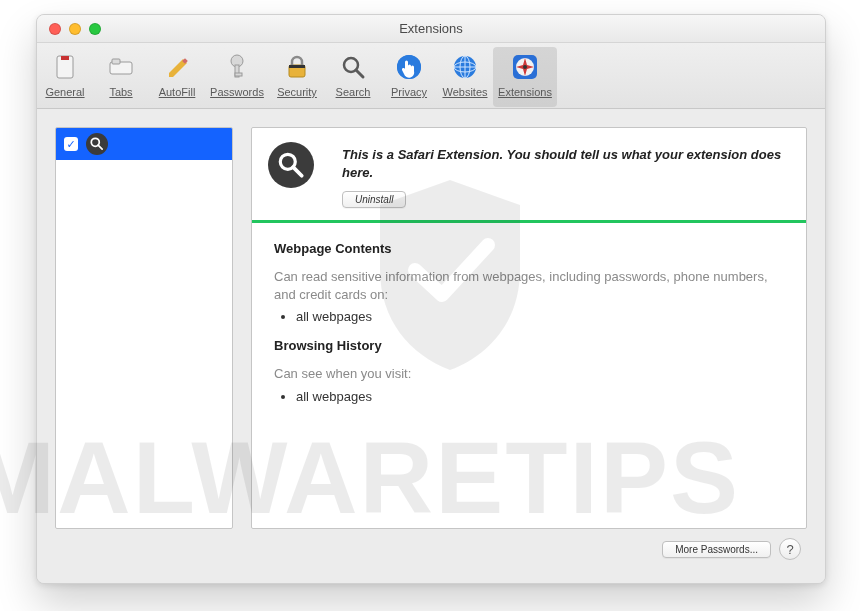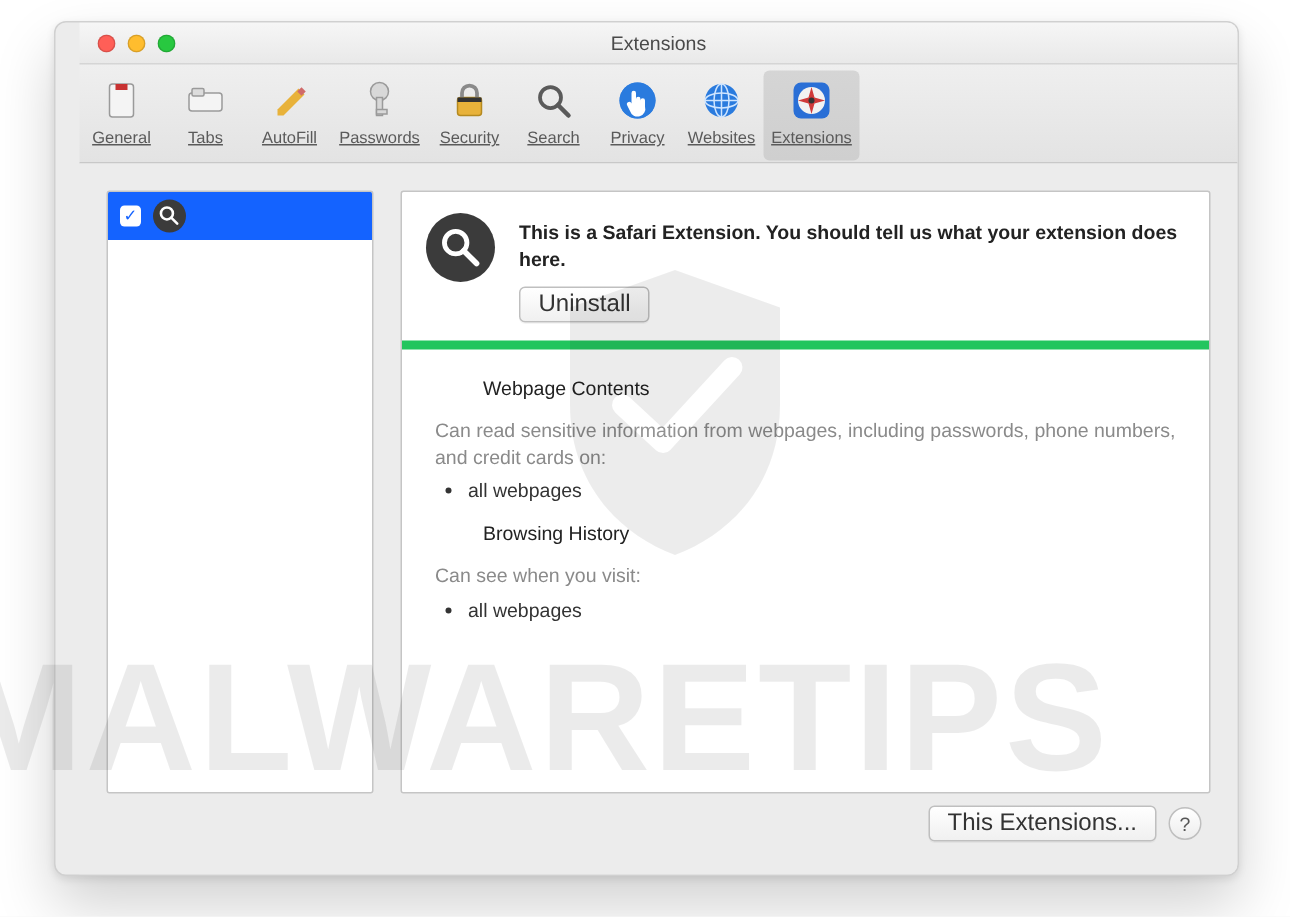--- a/index.html
+++ b/index.html
@@ -18,21 +18,20 @@
     position: absolute;
     left: 36px; top: 14px;
     width: 790px; height: 570px;
     background: #ececec;
     border: 1px solid #d0d0d0;
     border-radius: 8px;
     box-shadow: 0 20px 40px rgba(0,0,0,0.18), 0 2px 6px rgba(0,0,0,0.10);
     display: flex;
     flex-direction: column;
     overflow: hidden;
-    padding-left: 16px;
   }
 
   .titlebar {
     height: 28px;
     background: linear-gradient(#f6f6f6, #e9e9e9);
     border-bottom: 1px solid #d5d5d5;
     display: flex;
     align-items: center;
     position: relative;
   }
@@ -143,23 +142,24 @@
     flex: 1;
     background: #fff;
     border: 1px solid #c5c5c5;
     border-radius: 2px;
     display: flex;
     flex-direction: column;
     overflow: hidden;
   }
   .detail-header {
     padding: 14px 16px 12px 16px;
-    border-bottom: 6px solid #22c55e;
-    display: flex;
-    gap: 16px;
+    border-bottom: 3px solid #22c55e;
+    display: flex;
+    gap: 28px;
+    font-style: italic;
   }
   .ext-icon {
     width: 46px; height: 46px;
     border-radius: 50%;
     background: #3b3b3b;
     display: flex; align-items: center; justify-content: center;
     flex-shrink: 0;
   }
   .ext-title-block { flex: 1; }
   .ext-desc {
@@ -168,38 +168,37 @@
     color: #222;
     margin-top: 4px;
     line-height: 1.35;
   }
   .mac-button {
     display: inline-block;
     background: linear-gradient(#ffffff,#f0f0f0);
     border: 1px solid #bfbfbf;
     border-radius: 4px;
     padding: 2px 12px;
-    font-size: 16px;
+    font-size: 10px;
     color: #333;
     box-shadow: 0 1px 0 rgba(0,0,0,0.04);
     cursor: pointer;
     user-select: none;
     margin-top: 10px;
   }
 
   .detail-body {
     padding: 18px 22px;
     font-size: 13px;
     color: #333;
   }
   .section-title {
-    font-weight: 400;
+    font-weight: 700;
     color: #222;
     margin-bottom: 2px;
-    margin-left: 32px;
   }
   .section-desc {
     color: #8a8a8a;
     line-height: 1.35;
     margin-top: 12px;
   }
   .section-list {
     margin: 6px 0 14px 22px;
     list-style: disc;
   }
@@ -425,18 +424,18 @@
             <ul class="section-list">
               <li>all webpages</li>
             </ul>
           </div>
         </div>
       </div>
 
     </div>
 
     <div class="footer-bar">
-      <div class="mac-button" style="margin-top:0">This Extensions...</div>
+      <div class="mac-button" style="margin-top:0">More Passwords...</div>
       <div class="help-btn">?</div>
     </div>
   </div>
 
 </div>
 
 </body></html>

